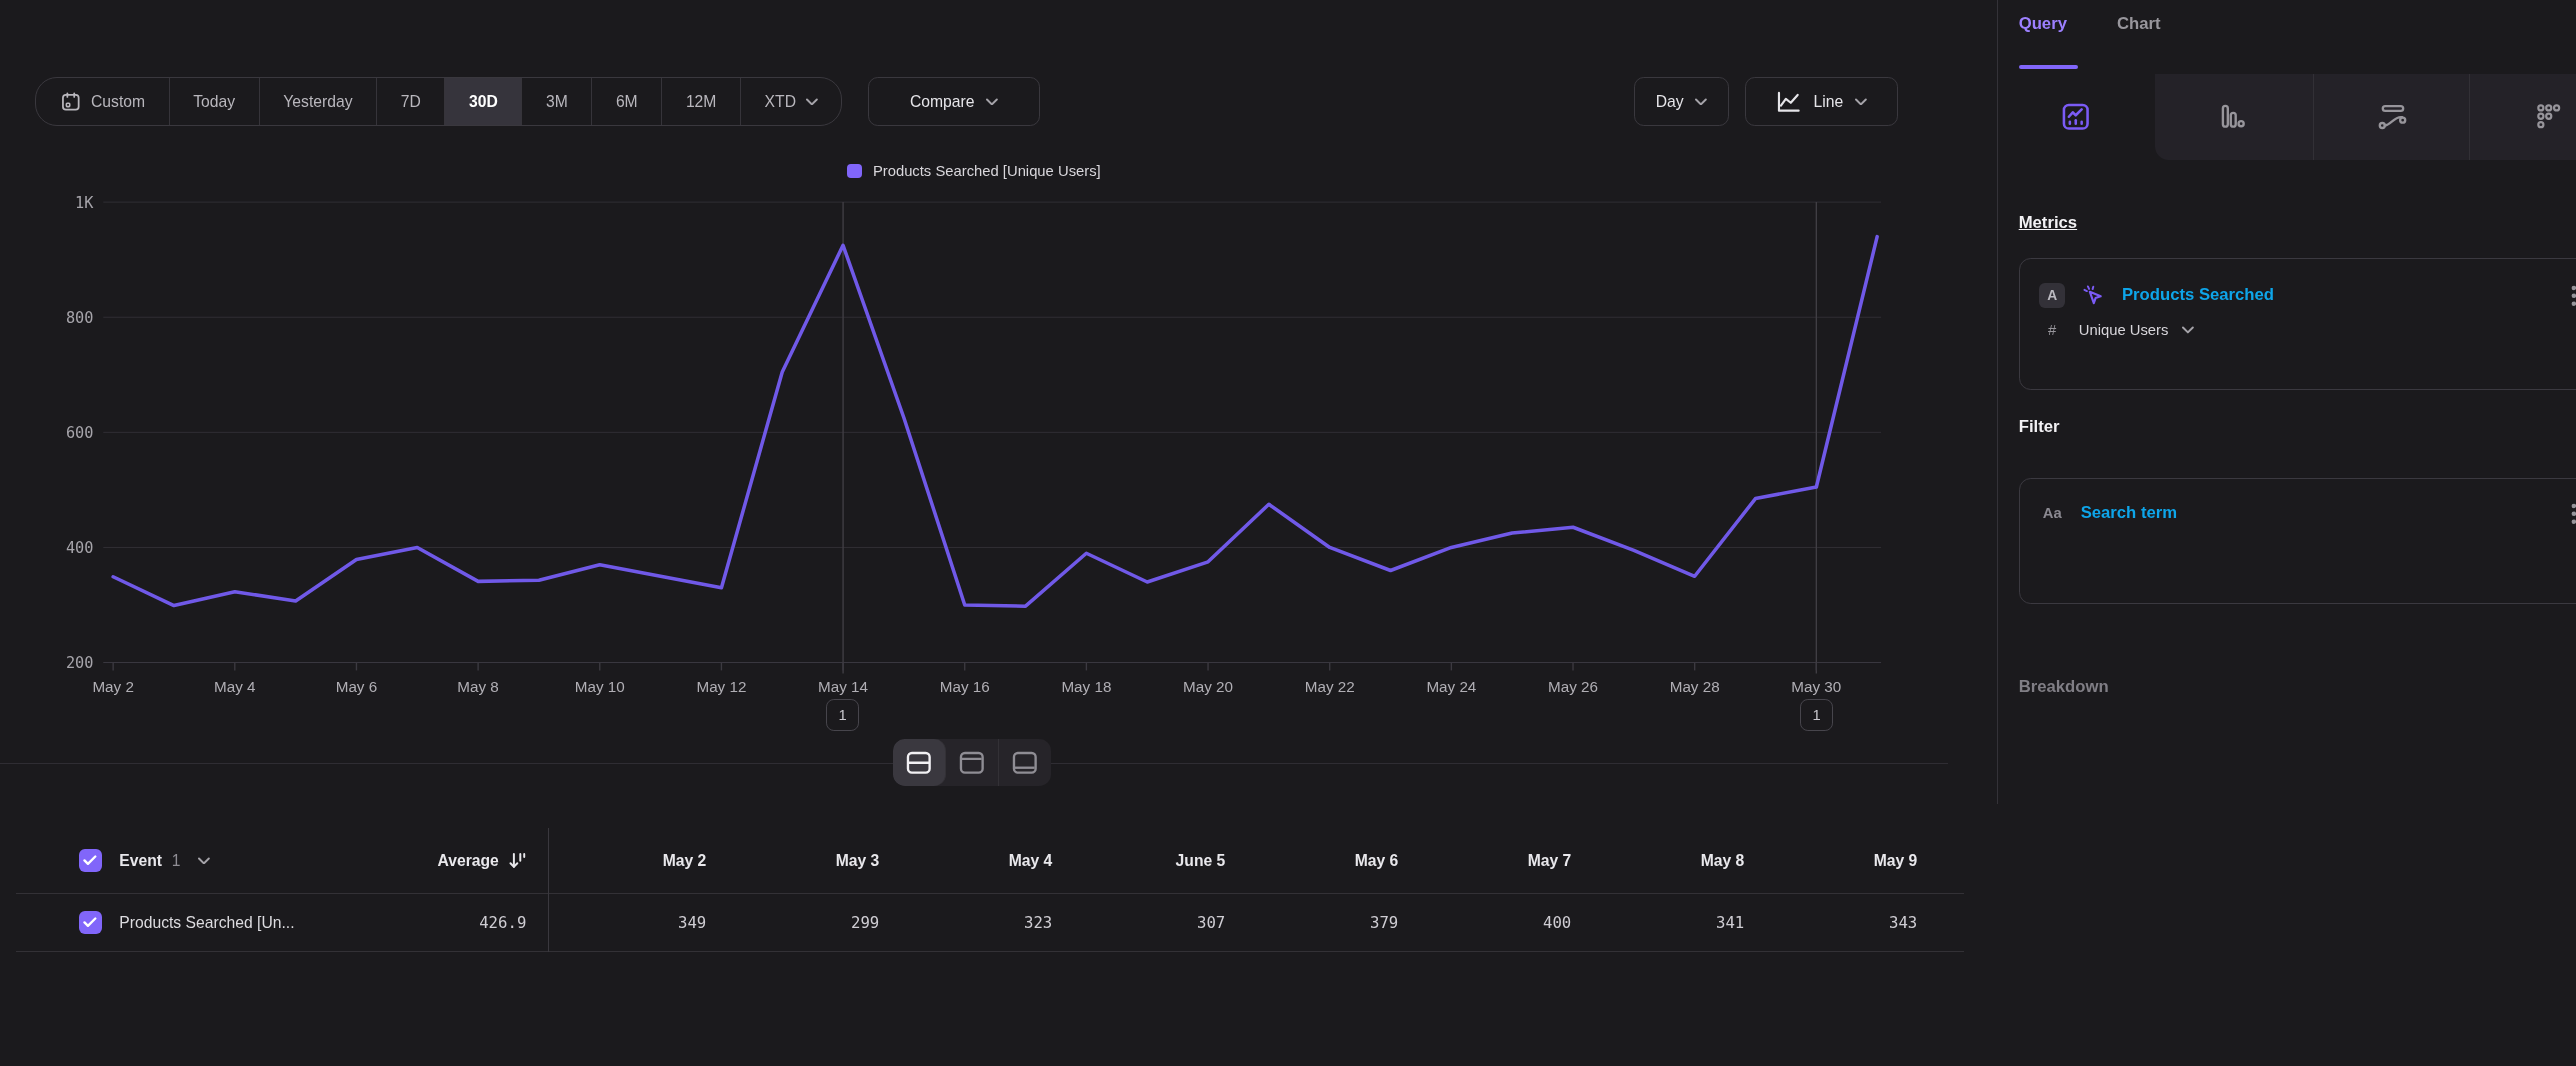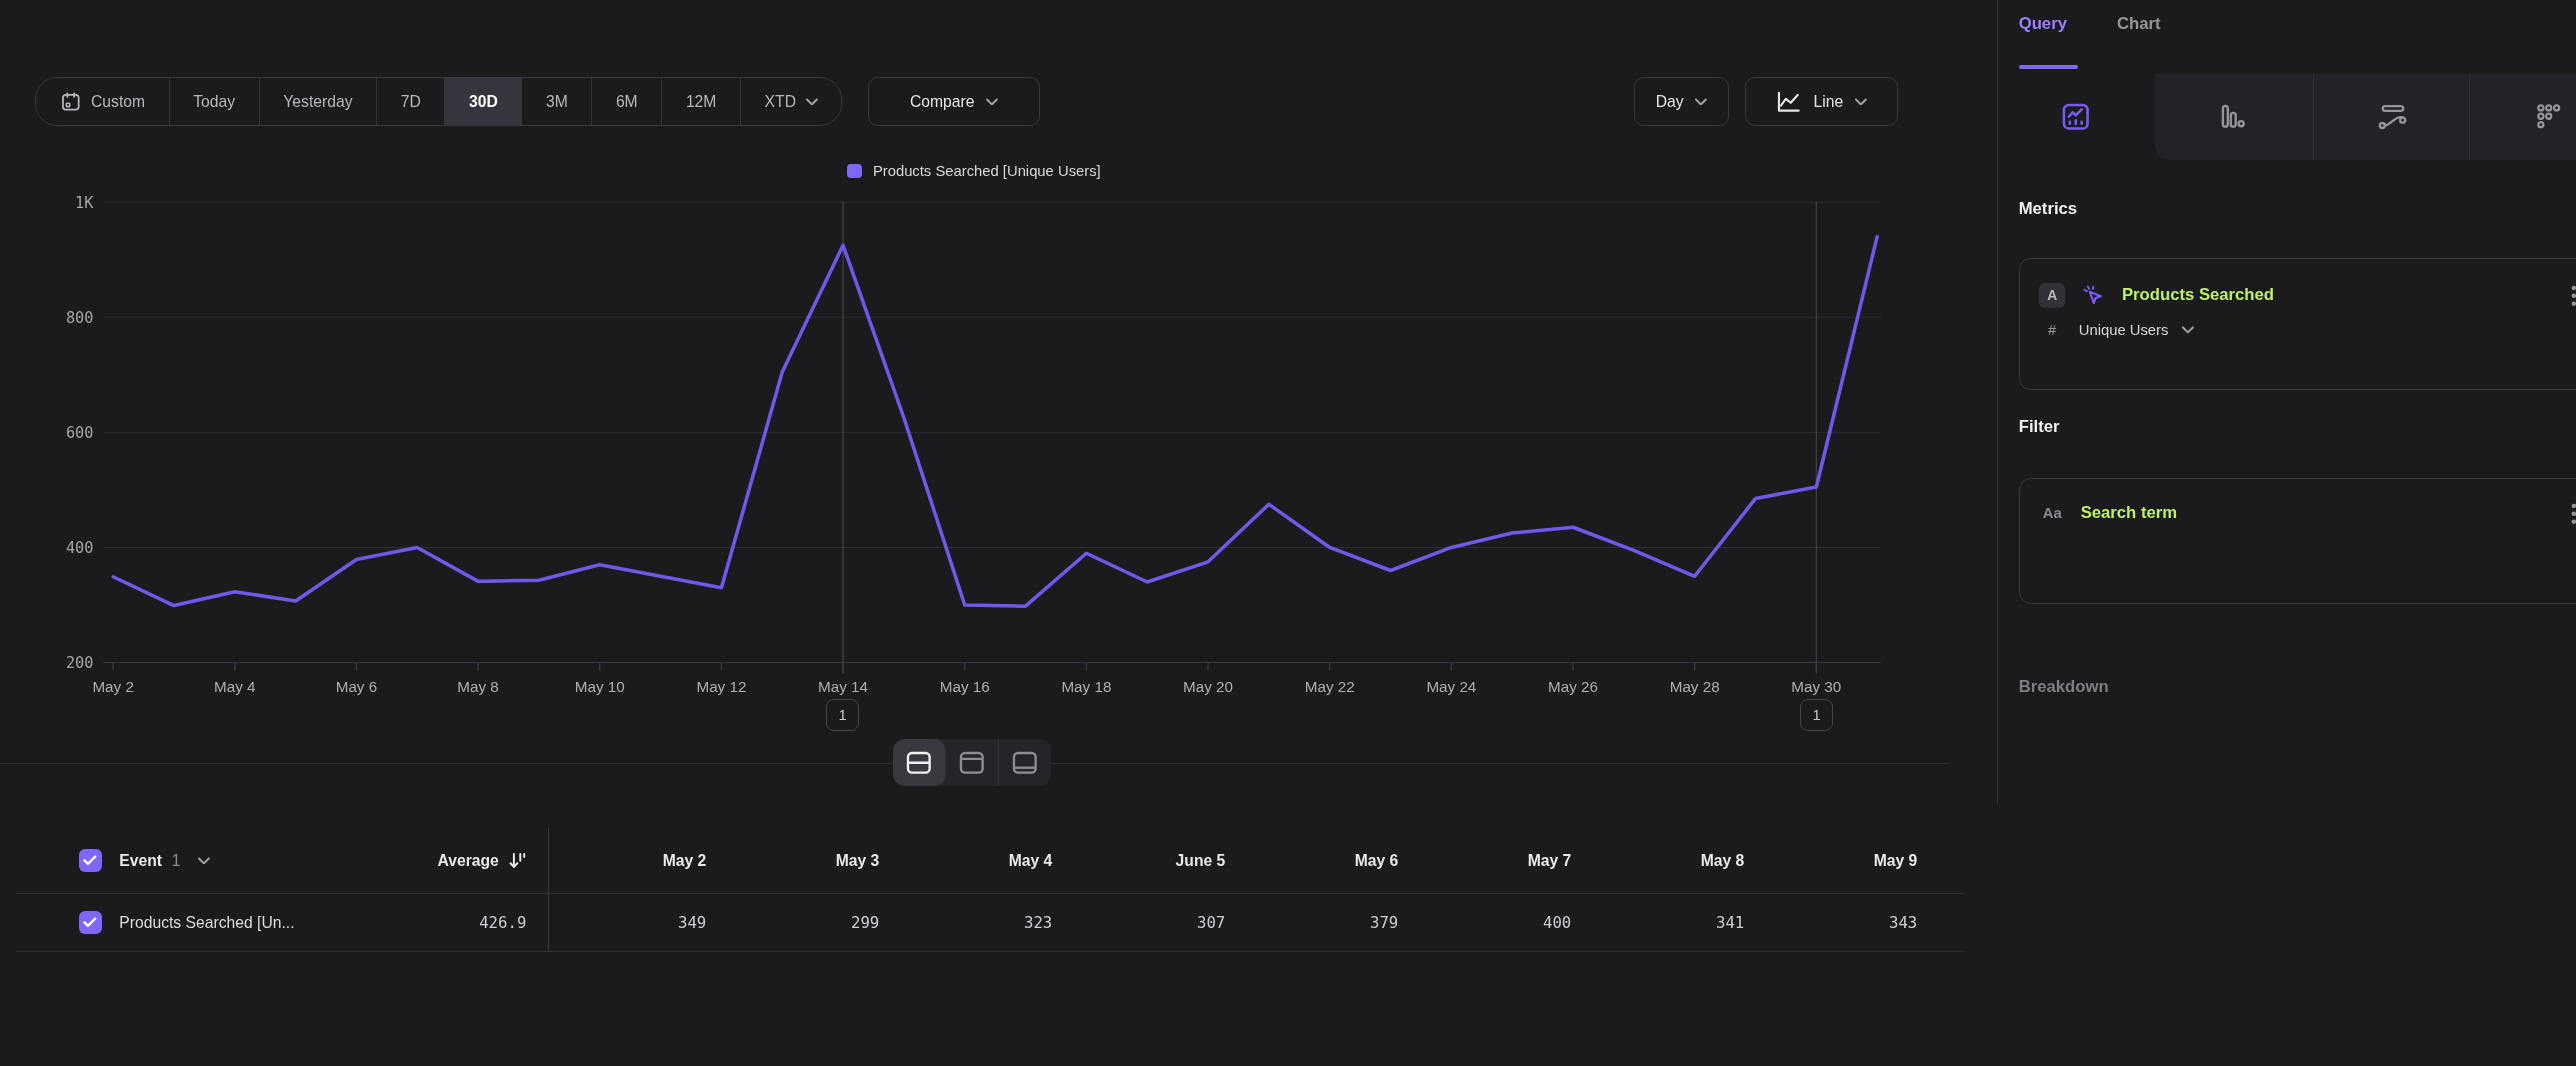--- a/index.html
+++ b/index.html
@@ -78,21 +78,21 @@
   .sb-head.muted{color:#807e85;}
   .sb-plus{position:absolute;left:590px;width:21.6px;height:21.6px;cursor:pointer;}
   .sb-plus line{stroke:#d9d8dc;stroke-width:2;stroke-linecap:round;}
   .sb-plus.muted line{stroke:#807e85;}
   .sb-card{position:absolute;left:20.7px;width:586px;border:1px solid #3b3940;border-radius:11.8px;
     box-sizing:border-box;cursor:pointer;}
   .card-row1{display:flex;align-items:center;gap:15.7px;padding:23.6px 19.7px 0 19.7px;}
   .card-row2{display:flex;align-items:center;gap:13.8px;padding:13.8px 19.7px 23.6px 19.7px;}
   .a-badge{width:25.6px;height:25.6px;border-radius:5.9px;background:#333138;color:#bcbac1;font-size:13.8px;
     font-weight:bold;display:flex;align-items:center;justify-content:center;flex:0 0 auto;}
-  .card-title{font-size:16.7px;font-weight:bold;color:#bef264;flex:1 1 auto;}
+  .card-title{font-size:16.7px;font-weight:bold;color:#0ea5e9;flex:1 1 auto;}
   .kebab{width:19.7px;height:25.6px;flex:0 0 auto;cursor:pointer;}
   .kebab circle{fill:#97959b;}
   .hash{font-size:14.8px;color:#97959b;width:25.6px;text-align:center;flex:0 0 auto;}
   .aa{font-size:14.8px;color:#8b8991;width:25.6px;text-align:center;flex:0 0 auto;font-weight:bold;}
   .card-sub{font-size:14.8px;color:#d8d6db;}
   .filter-op{font-size:14.8px;color:#b3b1b7;width:25.6px;text-align:left;flex:0 0 auto;padding-left:2px;}
   .filter-val{font-size:14.8px;color:#dddce0;}
 </style>
 </head>
 <body>
@@ -334,21 +334,21 @@
       <svg width="31.5" height="31.5" viewBox="0 0 32 32">
         <circle cx="9" cy="7" r="2.6" fill="none" stroke="#97959b" stroke-width="2.2"></circle>
         <circle cx="17" cy="7" r="2.6" fill="none" stroke="#97959b" stroke-width="2.2"></circle>
         <circle cx="25" cy="7" r="2.6" fill="none" stroke="#97959b" stroke-width="2.2"></circle>
         <circle cx="9" cy="15.5" r="2.6" fill="none" stroke="#97959b" stroke-width="2.2"></circle>
         <circle cx="17" cy="15.5" r="2.6" fill="none" stroke="#97959b" stroke-width="2.2"></circle>
         <circle cx="9" cy="24" r="2.6" fill="none" stroke="#97959b" stroke-width="2.2"></circle>
       </svg>
     </div>
 
-    <div class="sb-head" style="top:199px;">Metrics</div>
+    <div class="sb-head" style="top:213px;text-decoration:underline;">Metrics</div>
     <svg class="sb-plus" style="top:198px;" viewBox="0 0 22 22">
       <line x1="11" y1="3" x2="11" y2="19"></line>
         <line x1="3" y1="11" x2="19" y2="11"></line>
     </svg>
 
     <div class="sb-card" style="top:258px;height:132px;">
       <div class="card-row1">
         <span class="a-badge">A</span>
         <svg width="25.6" height="25.6" viewBox="0 0 26 26">
           <path d="M9,9 L20,13.5 L14.8,15.3 L13,20.5 Z" fill="none" stroke="#7b5bf5" stroke-width="2.2" stroke-linejoin="round"></path>

